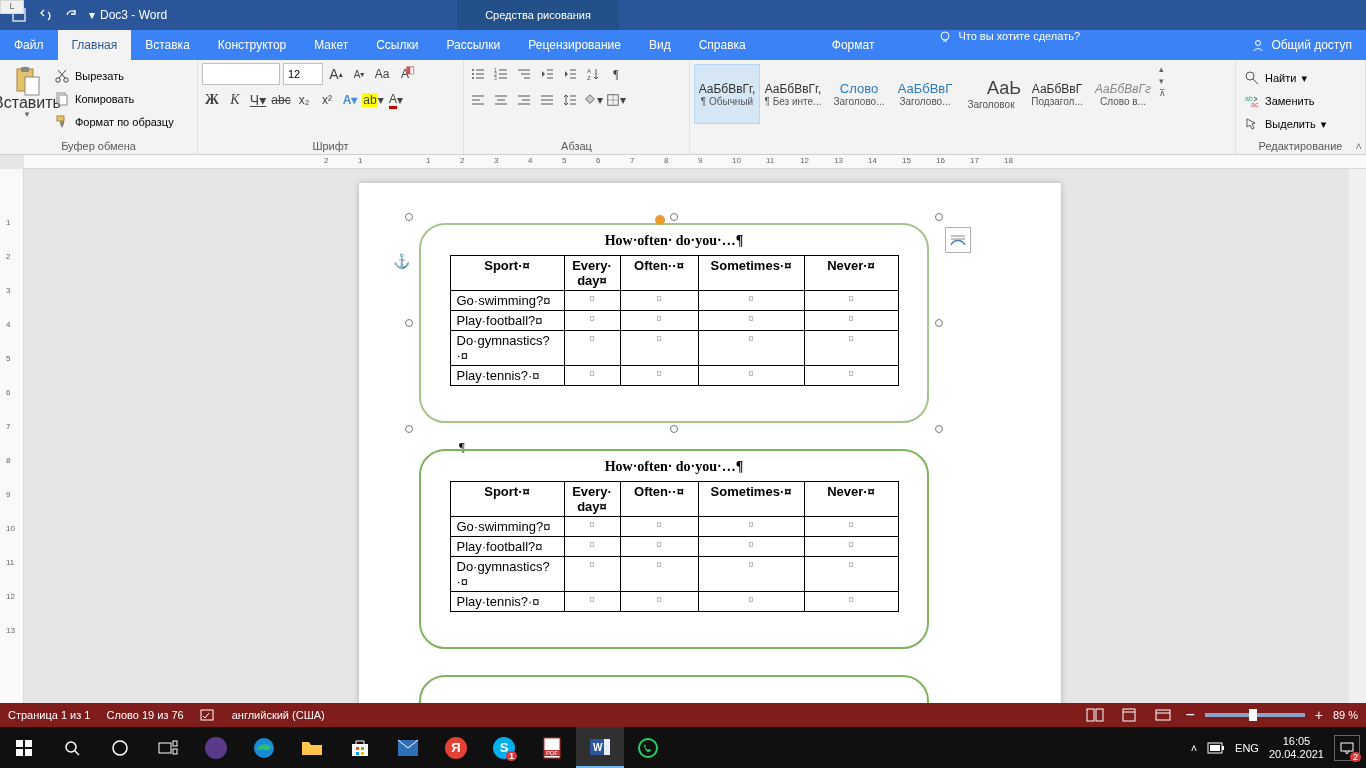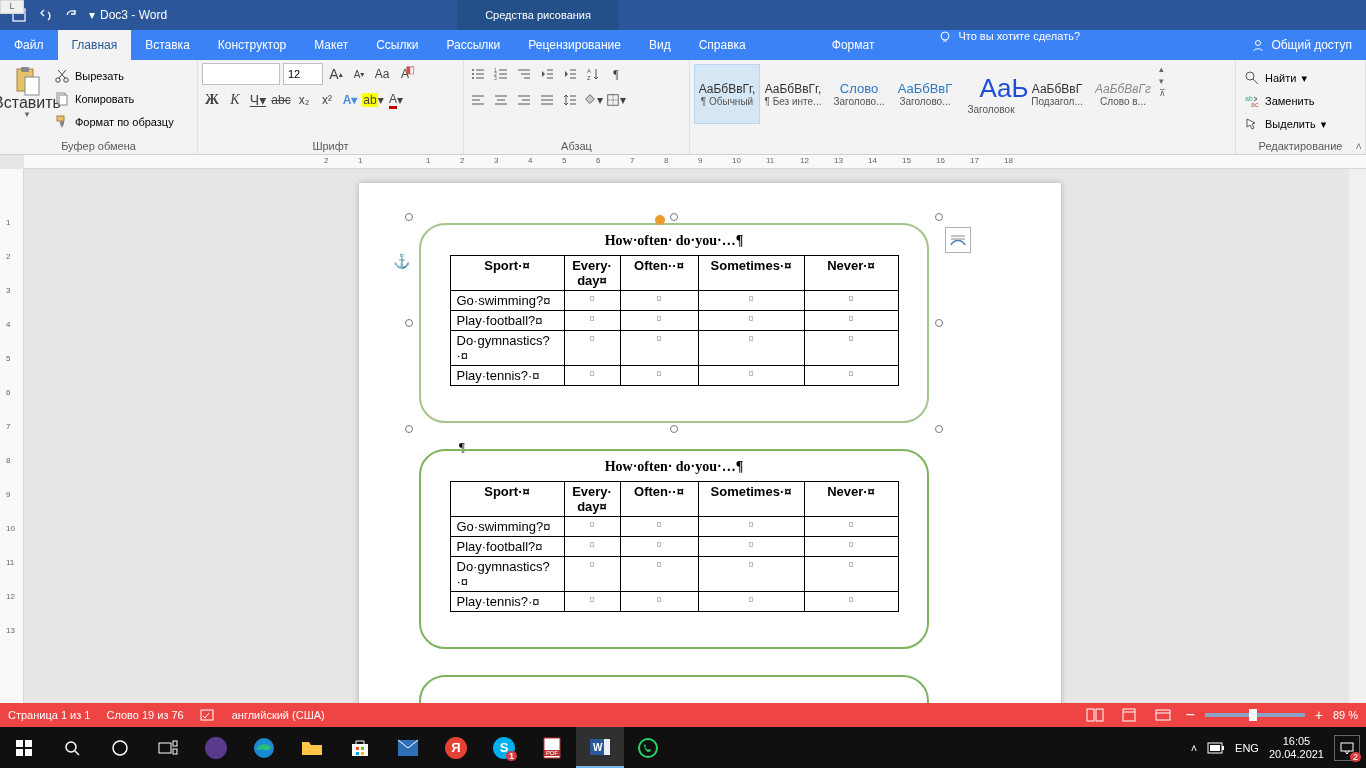--- a/index.html
+++ b/index.html
@@ -43,21 +43,21 @@
 .font-size { width: 40px; height: 22px; border: 1px solid #c0c0c0; background: #fff; font-size: 11px; padding: 0 4px; }
 .sq { width: 20px; height: 22px; display: flex; align-items: center; justify-content: center; font-size: 12px; color: #444; }
 .sq svg { width: 16px; height: 16px; }
 .sq.bold { font-weight: bold; font-family: "Times New Roman"; font-size: 14px; }
 .sq.italic { font-style: italic; font-family: "Times New Roman"; font-size: 14px; }
 .sq.under { text-decoration: underline; font-family: "Times New Roman"; font-size: 14px; }
 
 .style-box { width: 66px; height: 60px; display: flex; flex-direction: column; align-items: center; justify-content: center; border: 1px solid transparent; padding: 2px; }
 .style-box.sel { border: 1px solid #b8d6f0; background: #d5e6f5; }
 .style-box .prev { font-size: 12px; color: #333; }
-.style-box .prev.big { font-size: 26px; color: #1d4ed8; margin-left: 26px; }
+.style-box .prev.big { font-size: 18px; color: #404040; margin-left: 26px; }
 .style-box .prev.blue { color: #2b7bbf; font-size: 13px; }
 .style-box .prev.it { font-style: italic; color: #888; }
 .style-box .sn { font-size: 10px; color: #555; max-width: 62px; white-space: nowrap; overflow: hidden; text-overflow: ellipsis; }
 
 
 .work { position: absolute; top: 155px; left: 0; right: 0; bottom: 27px; background: #e6e6e6; display: flex; }
 .vruler { width: 24px; background: #f9f9f9; border-right: 1px solid #d8d8d8; position: relative; margin-top: 14px; }
 .vruler .tick { position: absolute; left: 6px; font-size: 8px; color: #666; }
 .doc-scroll { flex: 1; position: relative; overflow: hidden; }
 .hruler { height: 14px; background: #f9f9f9; border-bottom: 1px solid #d8d8d8; position: relative; }
@@ -77,21 +77,21 @@
 .shape td.c { text-align: center; color: #aaa; font-size: 10px; }
 
 .sel-handles { position: absolute; pointer-events: none; }
 .handle { width: 8px; height: 8px; background: #fff; border: 1px solid #7a7a7a; border-radius: 50%; position: absolute; }
 .rot { width: 10px; height: 10px; background: #e89c2c; border-radius: 50%; position: absolute; }
 
 .anchor { position: absolute; color: #5d7b9a; font-size: 14px; }
 .layout-opt { position: absolute; width: 26px; height: 26px; border: 1px solid #b0b0b0; background: #fff; display: flex; align-items: center; justify-content: center; }
 
 
-.status { position: absolute; left: 0; right: 0; bottom: 41px; height: 24px; background: #ef4444; color: #fff; font-size: 11px; display: flex; align-items: center; padding: 0 8px; gap: 16px; }
+.status { position: absolute; left: 0; right: 0; bottom: 41px; height: 24px; background: #7f1d1d; color: #fff; font-size: 11px; display: flex; align-items: center; padding: 0 8px; gap: 16px; }
 .status .right { margin-left: auto; display: flex; align-items: center; gap: 10px; }
 .status .view-btn { width: 24px; height: 20px; display: flex; align-items: center; justify-content: center; }
 .zoom-track { width: 100px; height: 4px; background: #8aa3c6; position: relative; }
 .zoom-thumb { position: absolute; top: -4px; width: 8px; height: 12px; background: #fff; }
 
 
 .taskbar { position: absolute; left: 0; right: 0; bottom: 0; height: 41px; background: #101010; display: flex; align-items: center; }
 .taskbar .tbtn { width: 48px; height: 41px; display: flex; align-items: center; justify-content: center; }
 .taskbar .tbtn.active { background: #303030; border-bottom: 2px solid #76b9ed; }
 .taskbar .tray { margin-left: auto; display: flex; align-items: center; color: #fff; font-size: 11px; gap: 10px; padding-right: 6px; }

